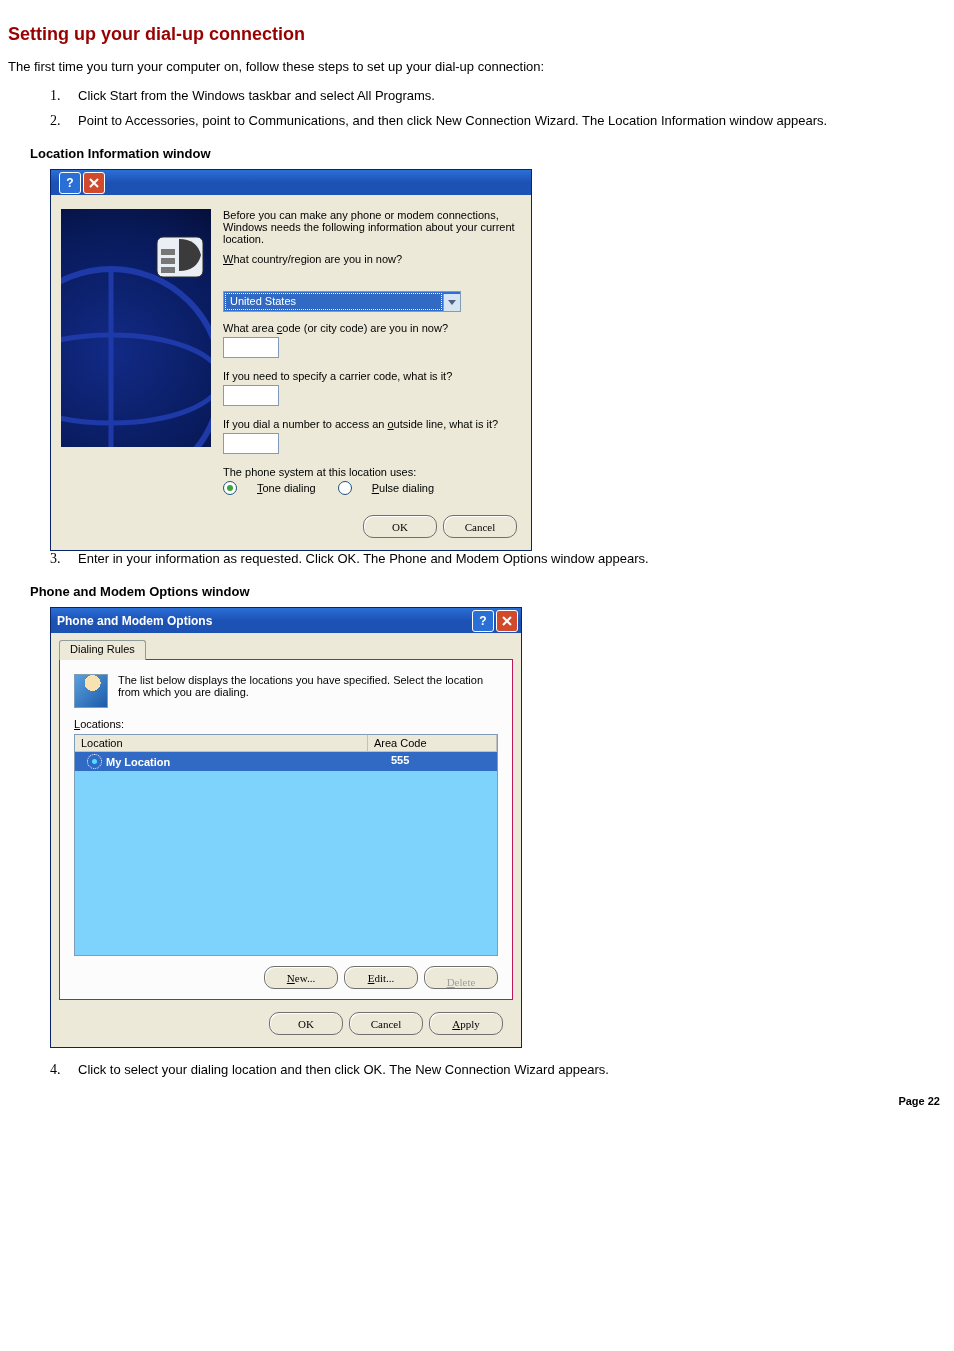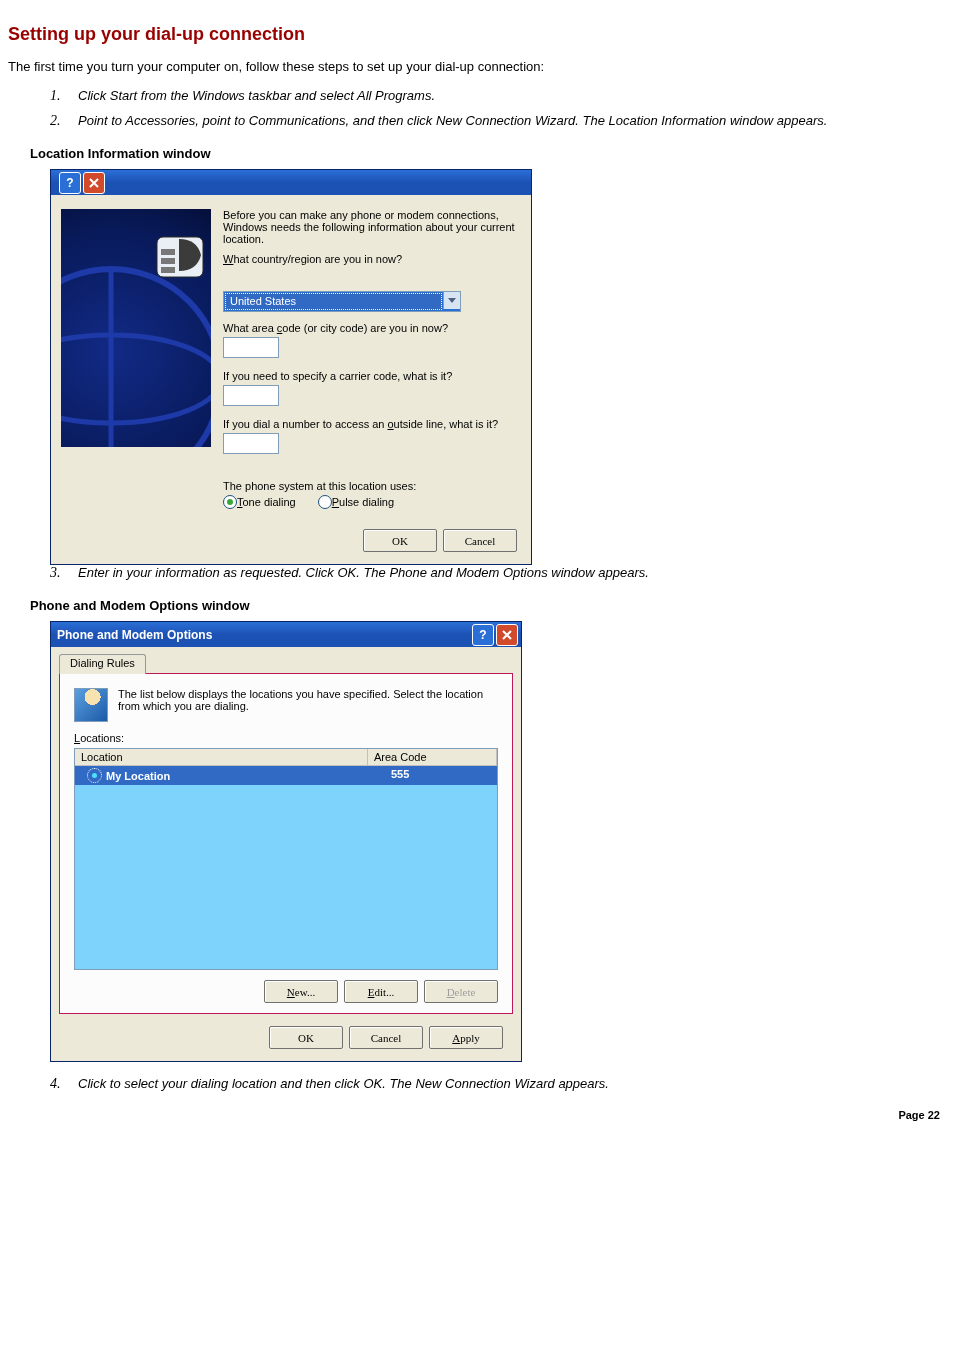--- a/index.html
+++ b/index.html
@@ -11,21 +11,21 @@
   width: 938px;
 }
 h3.page-head {
   color: #990000;
   font-family: Verdana, Arial, sans-serif;
   font-size: 18px;
   margin: 16px 0 14px 0;
 }
 p.body-text { margin: 10px 0 14px 0; }
 ol.steps { margin: 0 0 10px 0; padding-left: 56px; }
-ol.steps > li { padding-left: 14px; margin-bottom: 10px; font-family: Verdana, Arial, sans-serif; font-style: italic; }
+ol.steps > li { padding-left: 14px; margin-bottom: 10px; font-family: Verdana, Arial, sans-serif; }
 ol.steps > li::marker { font-family: "Times New Roman", serif; font-size: 14px; }
 .caption { font-weight: bold; margin: 18px 0 8px 22px; }
 .dlg-wrap { margin-left: 42px; }
 .page-num { text-align: right; font-weight: bold; font-size: 11px; margin-top: 18px; padding-right: 6px; }
 
 
 .xp-window { border: 1px solid #0a246a; background: #ece9d8; font-family: Tahoma, sans-serif; font-size: 11px; color: #000; box-sizing: border-box; position: relative; }
 .xp-titlebar {
   background: linear-gradient(to bottom,#2a6fd6 0%,#1d52b5 50%,#1d52b5 100%);
   color:#fff; display:flex; align-items:center; height:25px; padding:0 3px 0 6px;
@@ -41,36 +41,36 @@
 .loc-art {
   width:150px; height:238px; margin-right:12px; flex:none;
   background: radial-gradient(circle at 35% 60%, #122a86 0%, #081a5a 70%, #050f3a 100%);
   position:relative; overflow:hidden;
 }
 .loc-art svg { position:absolute; }
 .loc-fields { flex:1; }
 .loc-fields .lbl { margin: 0 0 3px 0; }
 .loc-fields .intro { margin-bottom:8px; }
 .xp-select {
-  display:flex; align-items:flex-start; width:236px; height:19px; border:1px solid #7f9db9;
+  display:flex; align-items:flex-end; width:236px; height:19px; border:1px solid #7f9db9;
   background:#2a6fd6;
   margin-top:26px;
 }
 .xp-select-text { flex:1; padding:0 4px; background:#316ac5; color:#fff; border:1px dotted #fff; margin:1px; font-size:11px; line-height:15px; }
 .xp-select-btn { width:16px; height:17px; background:#d7e4f2; border-left:1px solid #7f9db9; display:flex; align-items:center; justify-content:center; }
 .xp-select-btn svg { display:block; }
 .xp-input-s { width:54px; height:19px; border:1px solid #7f9db9; background:#fff; display:inline-block; }
 .radio-row { display:flex; gap:22px; align-items:center; margin-top:2px; }
-.xp-radio { display:flex; align-items:center; gap:0; }
+.xp-radio { display:flex; align-items:center; gap:20px; }
 .xp-radio-dot { width:12px; height:12px; border:1px solid #1c5180; border-radius:50%; background:#fff; display:flex; align-items:center; justify-content:center; }
 .xp-radio-dot.sel::after { content:""; width:6px; height:6px; border-radius:50%; background:#3aa63a; }
 .u { text-decoration: underline; }
 .btn-row { display:flex; justify-content:flex-end; gap:6px; padding: 10px 14px 12px 0; }
-.xp-btn { min-width:72px; height:21px; border:1px solid #707070; background:#ece9d8; font:11px Tahoma; border-radius:2px; box-shadow: inset 1px 1px 0 #fff; display:flex; align-items:center; justify-content:center; }
-.xp-btn.disabled { color:#a0a0a0; }
+.xp-btn { min-width:72px; height:21px; border:1px solid #707070; background:#ece9d8; font:11px Tahoma; border-radius:10px; box-shadow: inset 1px 1px 0 #fff; display:flex; align-items:center; justify-content:center; }
+.xp-btn.disabled { color:#a0a0a0;align-items:flex-end; }
 
 
 .dlg-pm { width: 472px; }
 .pm-body { padding: 6px 8px 12px 8px; }
 .tab-strip { display:flex; height:20px; position:relative;text-align:center; }
 .tab { border:1px solid #919b9c; border-bottom:none; border-top-left-radius:3px; border-top-right-radius:3px; padding:2px 10px 0 10px; background:#ece9d8; position:relative; top:1px; }
 .tab-area { border:1px solid #be185d; background:#fcfcfc; padding:14px 14px 10px 14px; }
 .pm-intro-row { display:flex; gap:10px; align-items:flex-start; margin-bottom:10px; }
 .pm-icon {
   width:32px; height:32px; flex:none;
@@ -146,21 +146,21 @@
 
       <div class="lbl" style="margin-top:10px"><span>What area </span><span class="u">c</span><span>ode (or city code) are you in now?</span></div>
       <div class="xp-input-s"></div>
 
       <div class="lbl" style="margin-top:10px">If you need to specify a carrier code, what is it?</div>
       <div class="xp-input-s"></div>
 
       <div class="lbl" style="margin-top:10px"><span>If you dial a number to access an </span><span class="u">o</span><span>utside line, what is it?</span></div>
       <div class="xp-input-s"></div>
 
-      <div class="lbl" style="margin-top:24px">The phone system at this location uses:</div>
+      <div class="lbl" style="margin-top:10px">The phone system at this location uses:</div>
       <div class="radio-row">
         <div class="xp-radio">
           <span class="xp-radio-dot sel"></span>
           <span><span class="u">T</span><span>one dialing</span></span>
         </div>
         <div class="xp-radio">
           <span class="xp-radio-dot"></span>
           <span><span class="u">P</span><span>ulse dialing</span></span>
         </div>
       </div>

